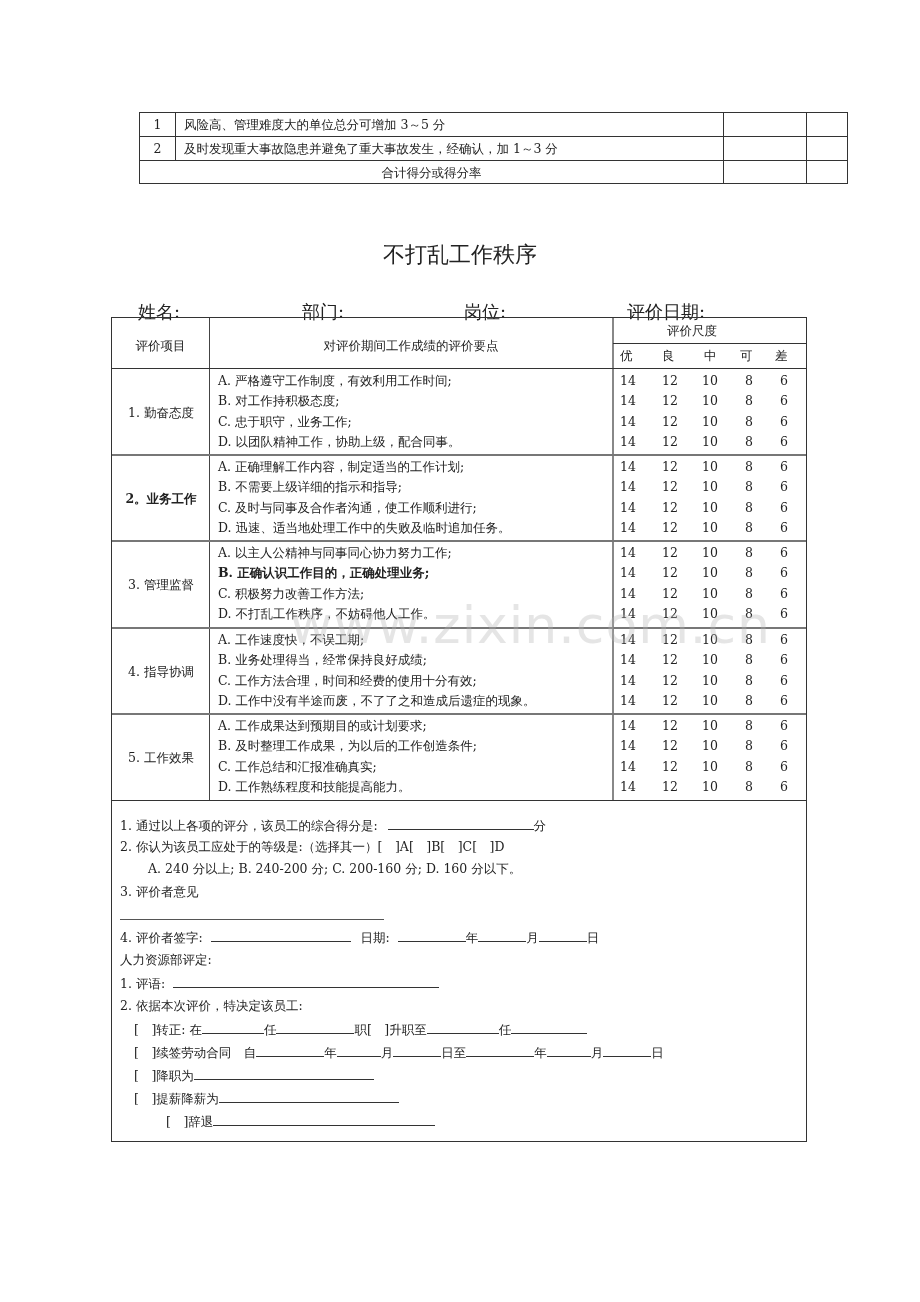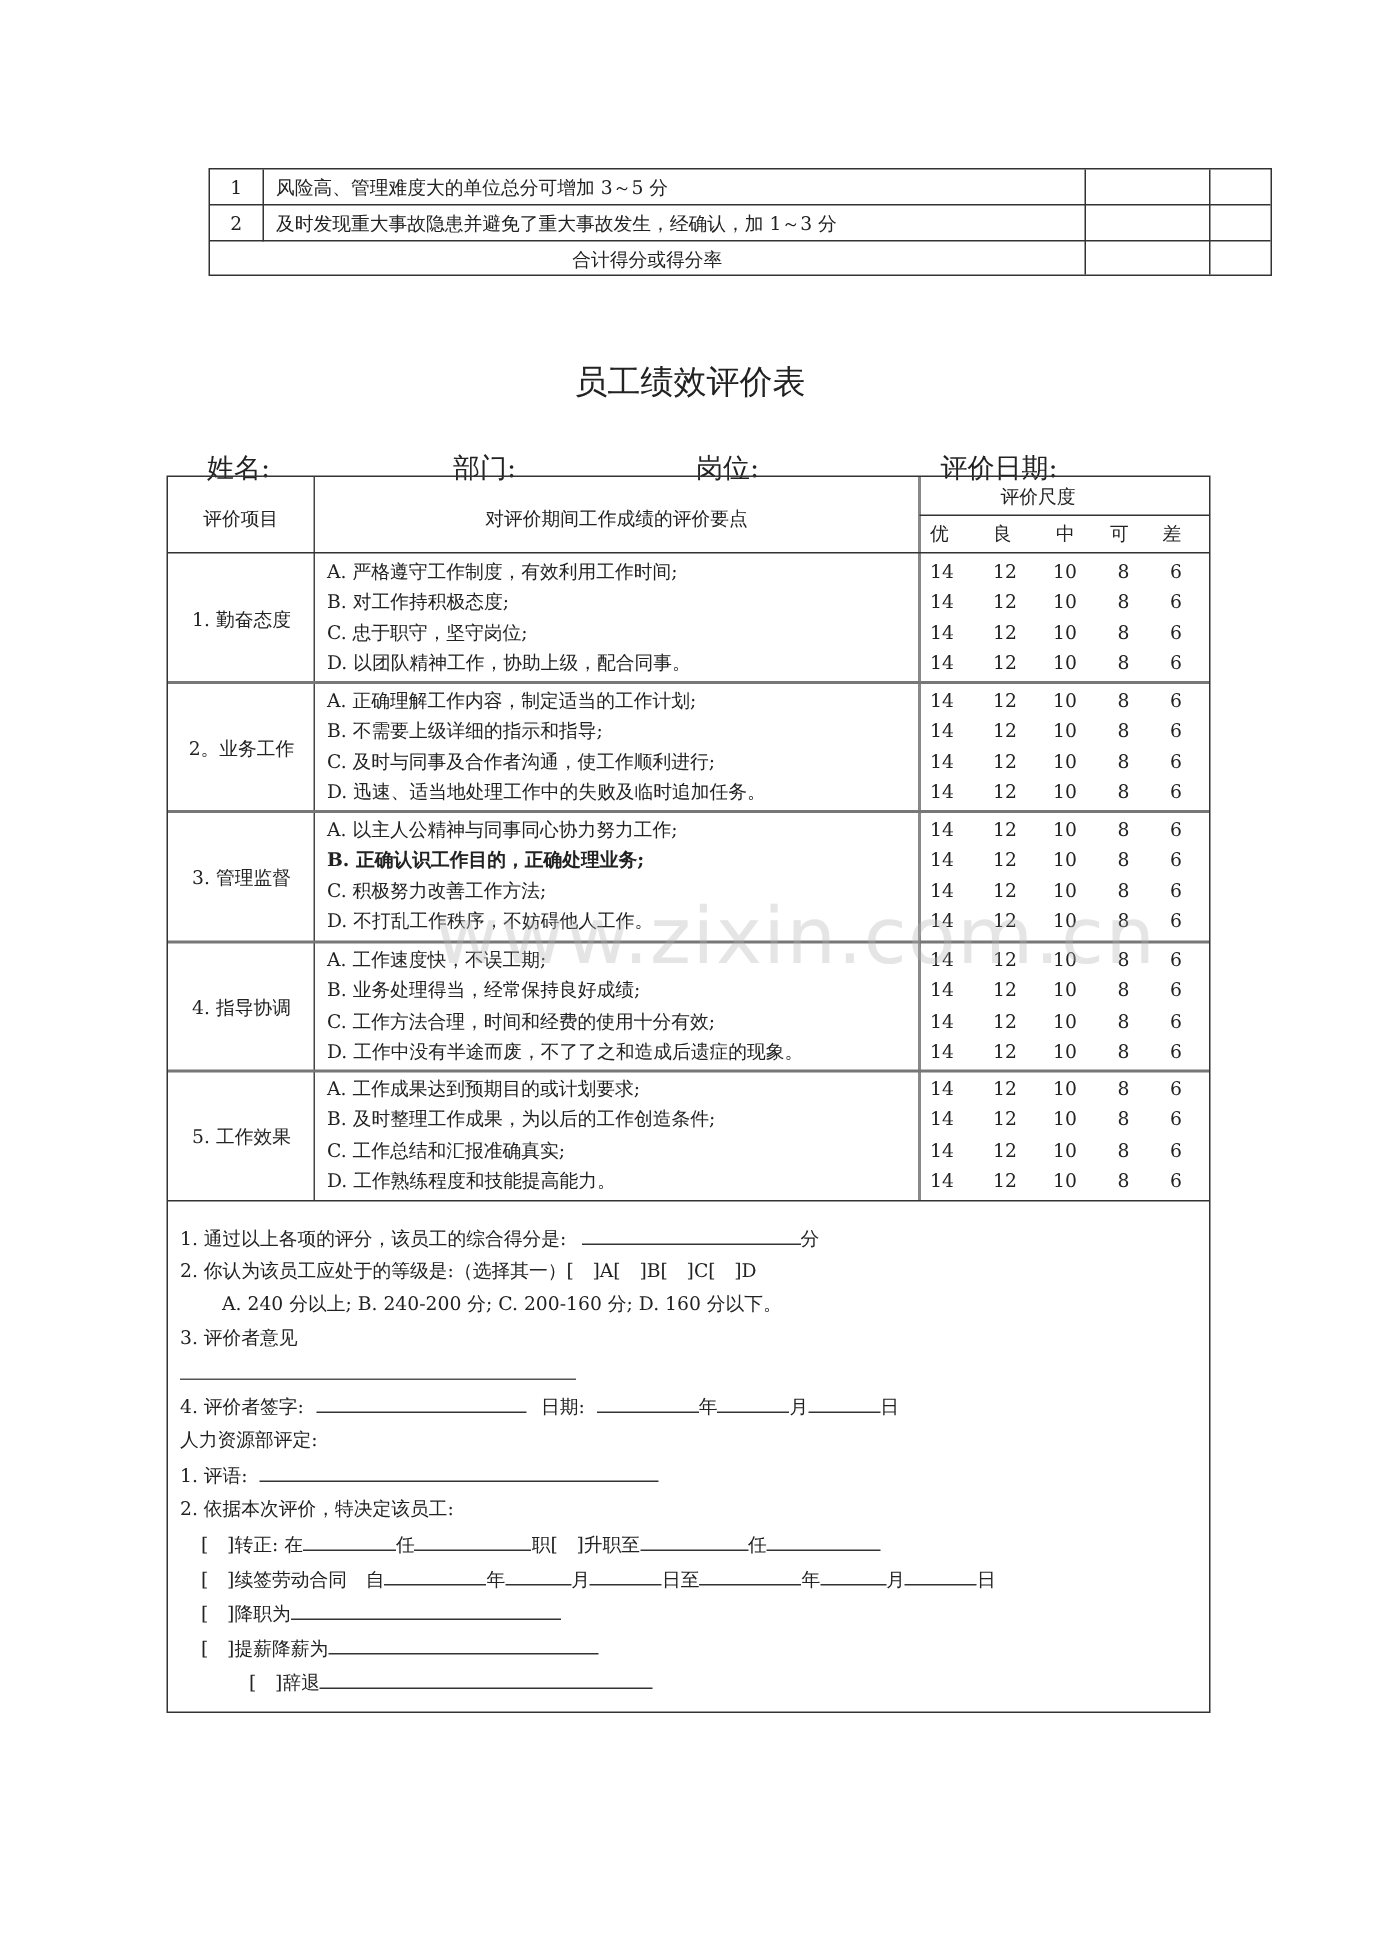--- a/index.html
+++ b/index.html
@@ -45,21 +45,21 @@
   </div>
   <div class="trow" style="top:24px;">
     <span class="tcell" style="left:0;width:35px;text-align:center;">2</span>
     <span class="tcell" style="left:44px;">及时发现重大事故隐患并避免了重大事故发生，经确认，加 1～3 分</span>
   </div>
   <div class="trow last" style="top:48px;">
     <span class="tcell" style="left:0;width:583px;text-align:center;">合计得分或得分率</span>
   </div>
 </div>
 
-<div id="doc-title">员工绩效评价表</div>
+<div id="doc-title">不打乱工作秩序</div>
 
 <span class="hfield" style="left:138px;">姓名:</span>
 <span class="hfield" style="left:302px;">部门:</span>
 <span class="hfield" style="left:464px;">岗位:</span>
 <span class="hfield" style="left:627px;">评价日期:</span>
 
 <div id="main-table">
 
   <div class="mvline" style="left:97px;top:0;height:482px;"></div>
   <div class="mvline" style="left:500px;top:0;height:482px;background:#888;width:2px;"></div>
@@ -79,26 +79,26 @@
   <div class="hline group" style="left:0;right:0;top:136px;"></div>
   <div class="hline group" style="left:0;right:0;top:222px;"></div>
   <div class="hline group" style="left:0;right:0;top:309px;"></div>
   <div class="hline group" style="left:0;right:0;top:395px;"></div>
   <div class="hline" style="left:0;right:0;top:482px;"></div>
 
   <div class="abs" style="left:0;top:51px;width:100%;height:86px;">
     <div class="cat" style="top:36px;">1. 勤奋态度</div>
     <div class="crit" style="top:4px;">A. 严格遵守工作制度，有效利用工作时间;</div>
     <div class="crit" style="top:24px;">B. 对工作持积极态度;</div>
-    <div class="crit" style="top:45px;">C. 忠于职守，坚守岗位;</div>
+    <div class="crit" style="top:45px;">C. 忠于职守，业务工作;</div>
     <div class="crit" style="top:65px;">D. 以团队精神工作，协助上级，配合同事。</div>
   </div>
 
   <div class="abs" style="left:0;top:137px;width:100%;height:86px;">
-    <div class="cat" style="top:36px;">2。业务工作</div>
+    <div class="cat" style="top:36px;font-weight:bold;">2。业务工作</div>
     <div class="crit" style="top:4px;">A. 正确理解工作内容，制定适当的工作计划;</div>
     <div class="crit" style="top:24px;">B. 不需要上级详细的指示和指导;</div>
     <div class="crit" style="top:45px;">C. 及时与同事及合作者沟通，使工作顺利进行;</div>
     <div class="crit" style="top:65px;">D. 迅速、适当地处理工作中的失败及临时追加任务。</div>
   </div>
 
   <div class="abs" style="left:0;top:223px;width:100%;height:86px;">
     <div class="cat" style="top:36px;">3. 管理监督</div>
     <div class="crit" style="top:4px;">A. 以主人公精神与同事同心协力努力工作;</div>
     <div class="crit" style="top:24px;font-weight:bold;">B. 正确认识工作目的，正确处理业务;</div>

